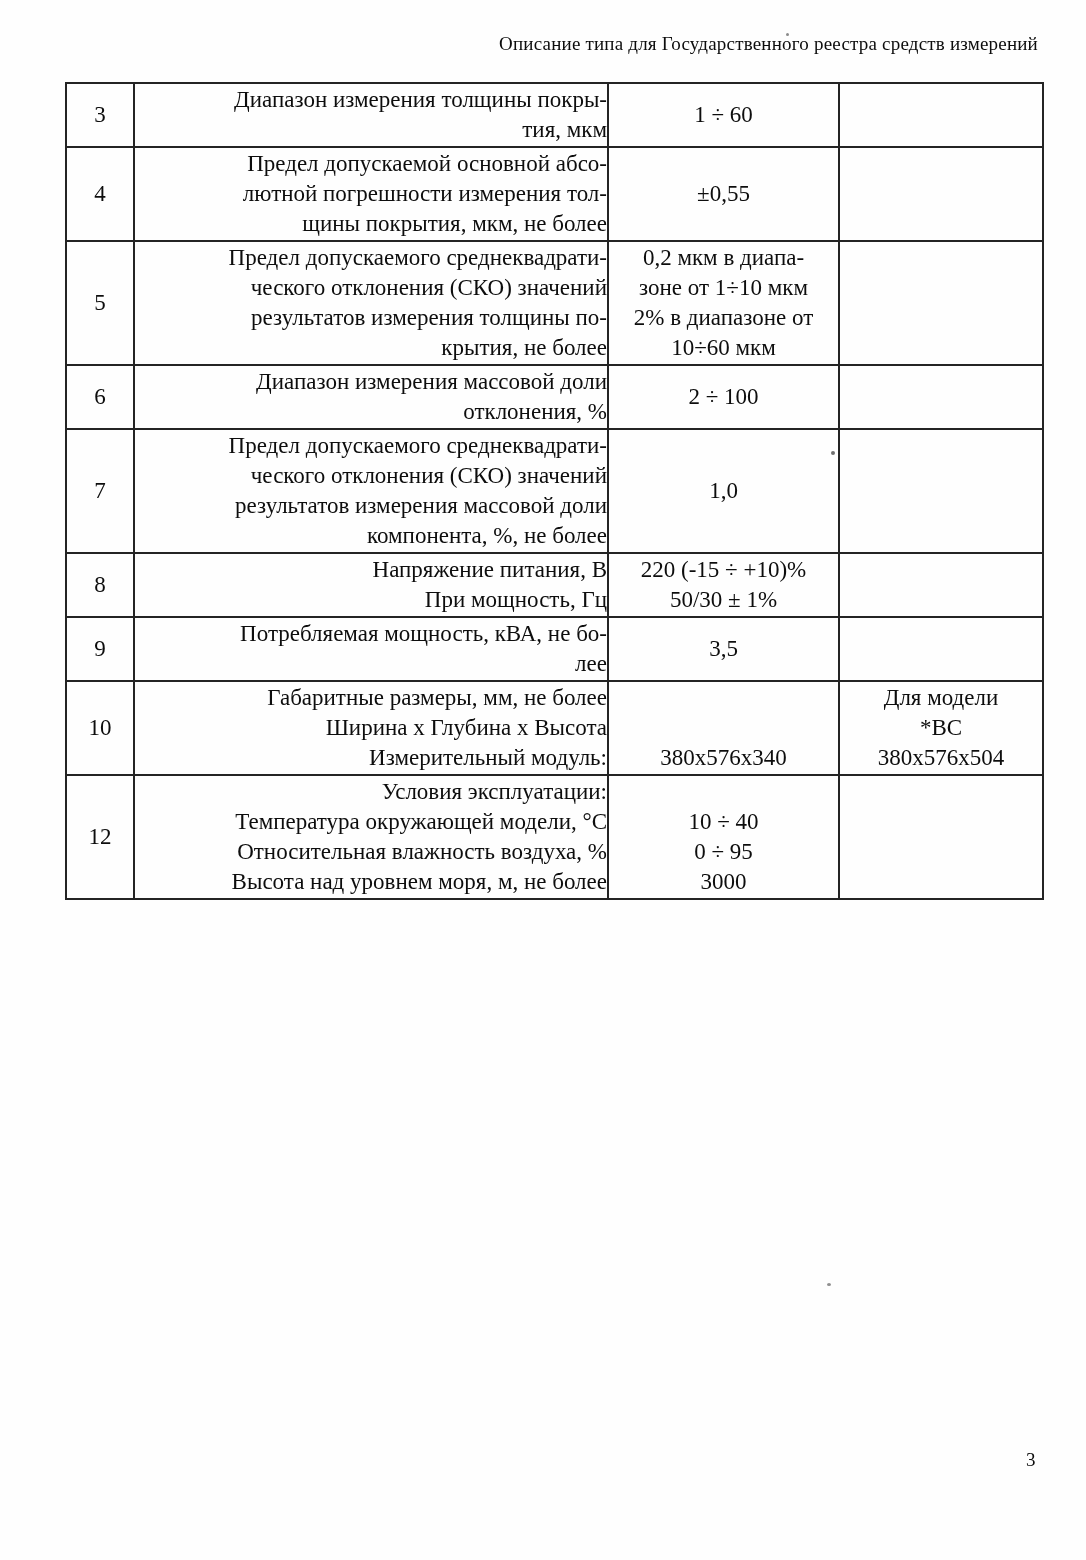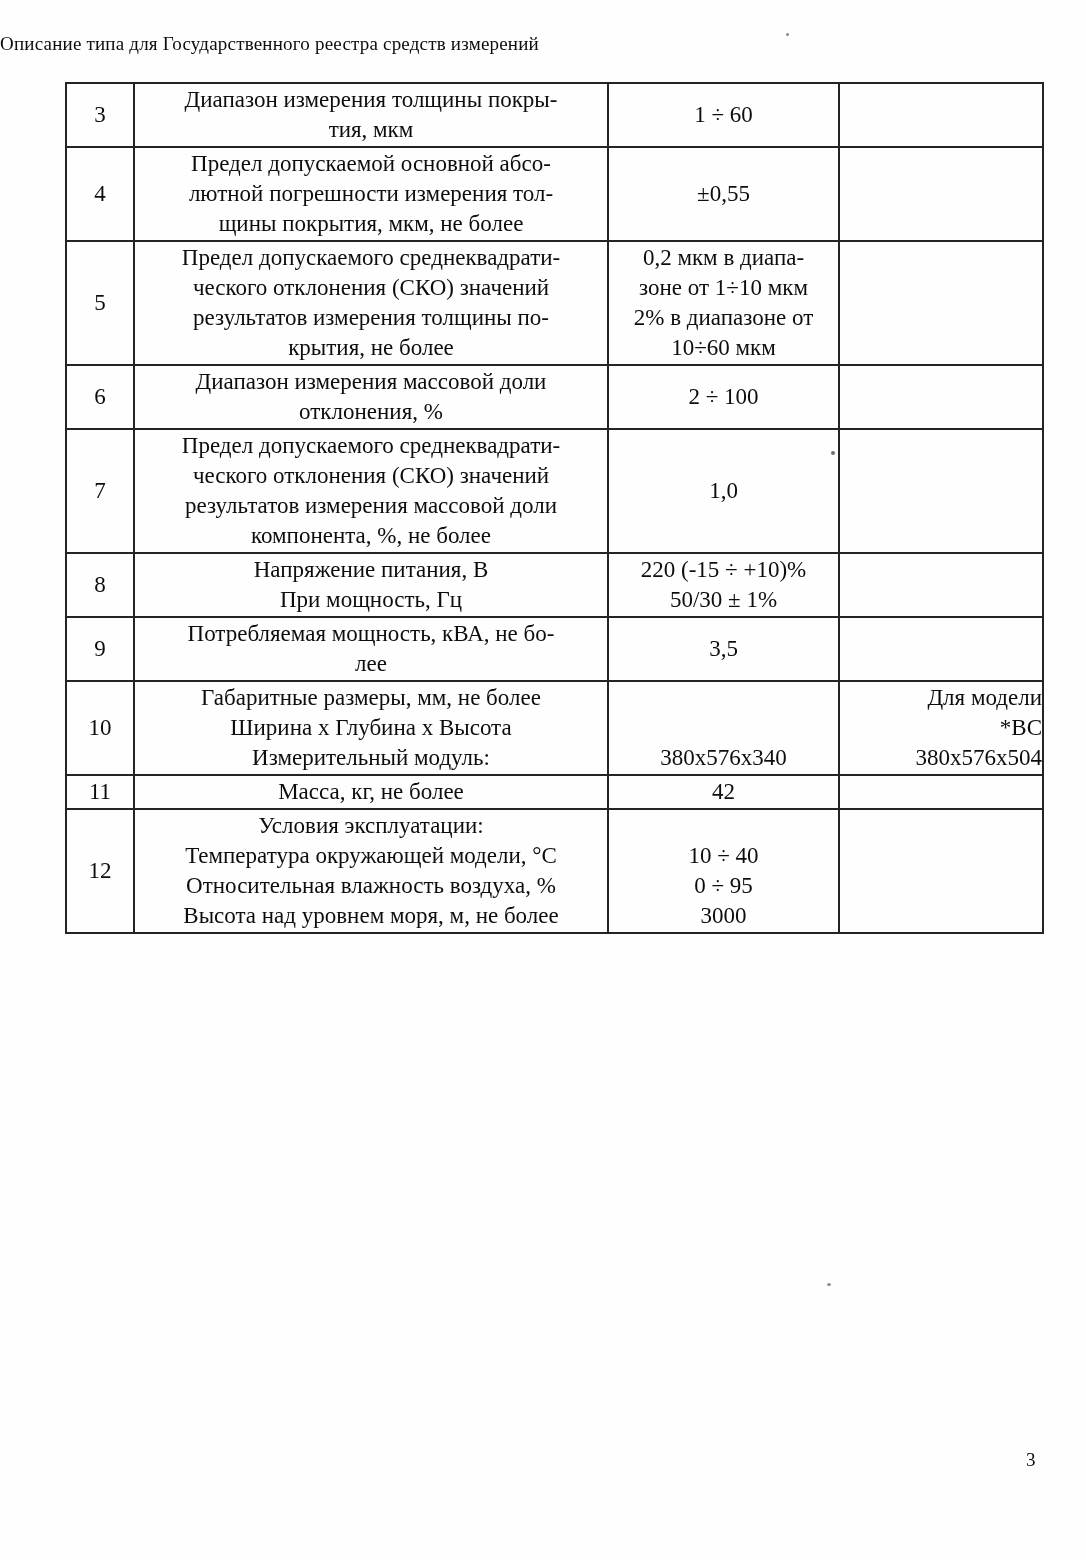--- a/index.html
+++ b/index.html
@@ -15,56 +15,57 @@
     background: #fefefe;
     font-family: "Liberation Serif", "DejaVu Serif", serif;
     color: #0d0d0d;
     overflow: hidden;
   }
   .header {
     position: absolute;
     top: 33px;
     left: 0;
     right: 48px;
-    text-align: left;
+    text-align: right;
     font-size: 19px;
     letter-spacing: 0.2px;
     white-space: nowrap;
+    padding-left: 44px;
   }
   table.spec-table {
     position: absolute;
     left: 65px;
     top: 82px;
     width: 977px;
     border-collapse: collapse;
     table-layout: fixed;
   }
   table.spec-table td {
     border: 2px solid #242424;
     font-size: 23px;
     padding: 1px 0;
     overflow: hidden;
   }
   td.num-cell {
     text-align: center;
     vertical-align: middle;
   }
   td.label-cell {
-    text-align: center;
+    text-align: right;
     vertical-align: middle;
     padding-left: 10px;
     padding-right: 6px;
   }
   td.value-cell {
     text-align: center;
     vertical-align: middle;
     margin-left: 34px;
   }
   td.note-cell {
-    text-align: right;
+    text-align: center;
     vertical-align: top;
     padding-left: 10px;
     padding-right: 4px;
   }
   .line {
     line-height: 30px;
     white-space: nowrap;
   }
   .page-number {
     position: absolute;
@@ -192,30 +193,20 @@
             <div class="line">&nbsp;</div>
             <div class="line">380х576х340</div>
           </td>
           <td class="note-cell">
             <div class="line">Для модели</div>
             <div class="line">*ВС</div>
             <div class="line">380х576х504</div>
           </td>
         </tr>
         <tr>
-          <td class="num-cell">11</td>
-          <td class="label-cell">
-            <div class="line">Масса, кг, не более</div>
-          </td>
-          <td class="value-cell">
-            <div class="line">42</div>
-          </td>
-          <td class="note-cell"></td>
-        </tr>
-        <tr>
           <td class="num-cell">12</td>
           <td class="label-cell">
             <div class="line">Условия эксплуатации:</div>
             <div class="line">Температура окружающей модели, °С</div>
             <div class="line">Относительная влажность воздуха, %</div>
             <div class="line">Высота над уровнем моря, м, не более</div>
           </td>
           <td class="value-cell">
             <div class="line">&nbsp;</div>
             <div class="line">10 ÷ 40</div>

